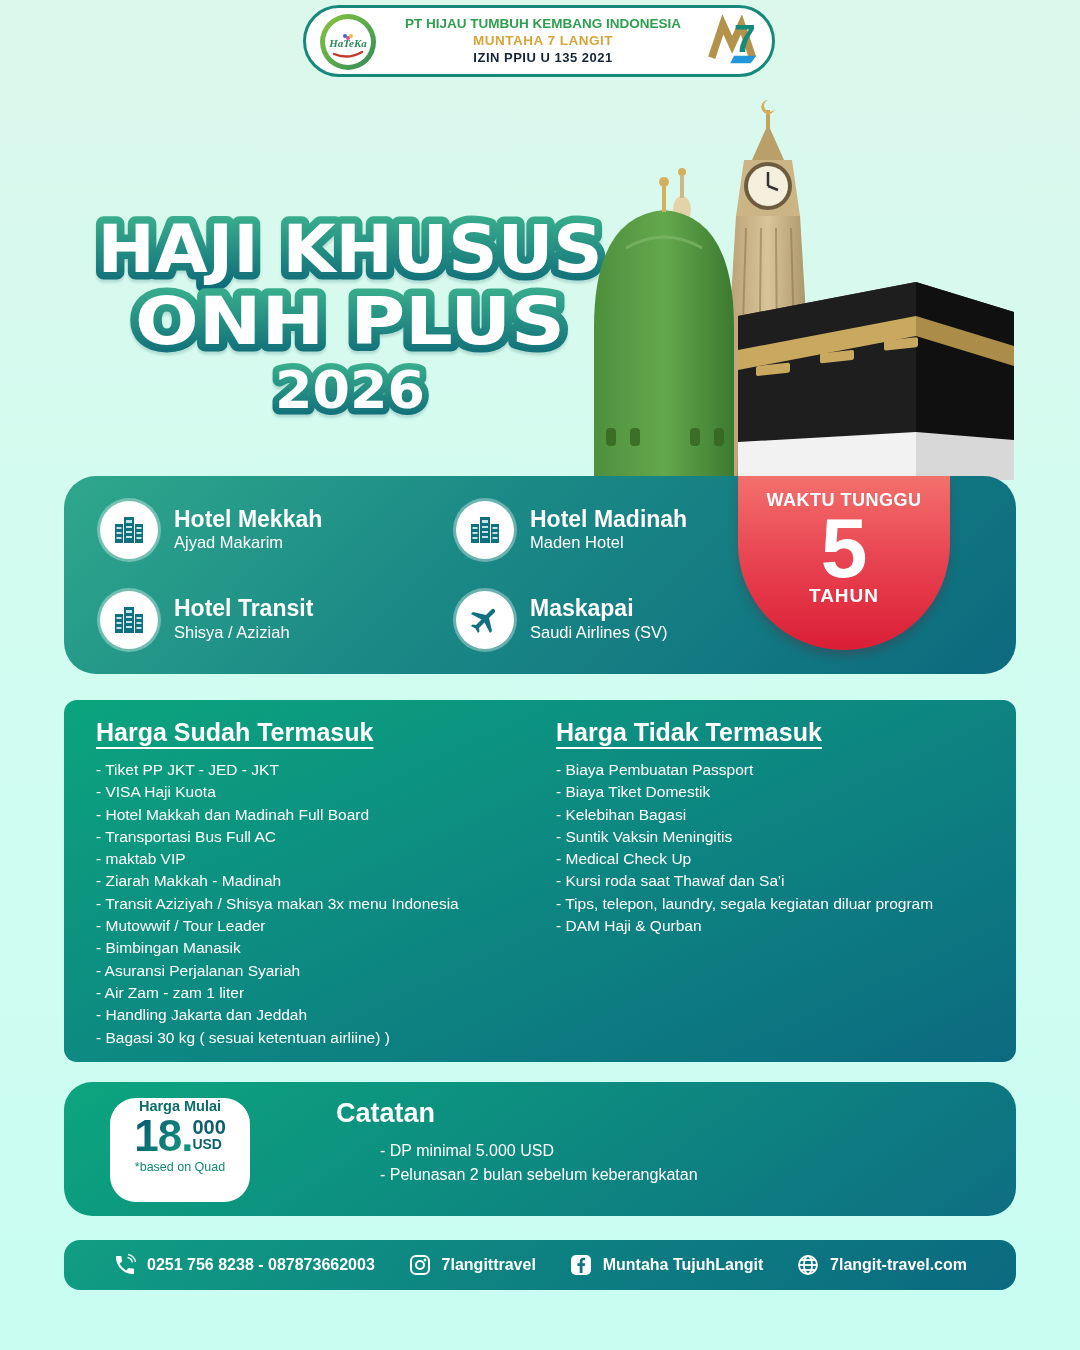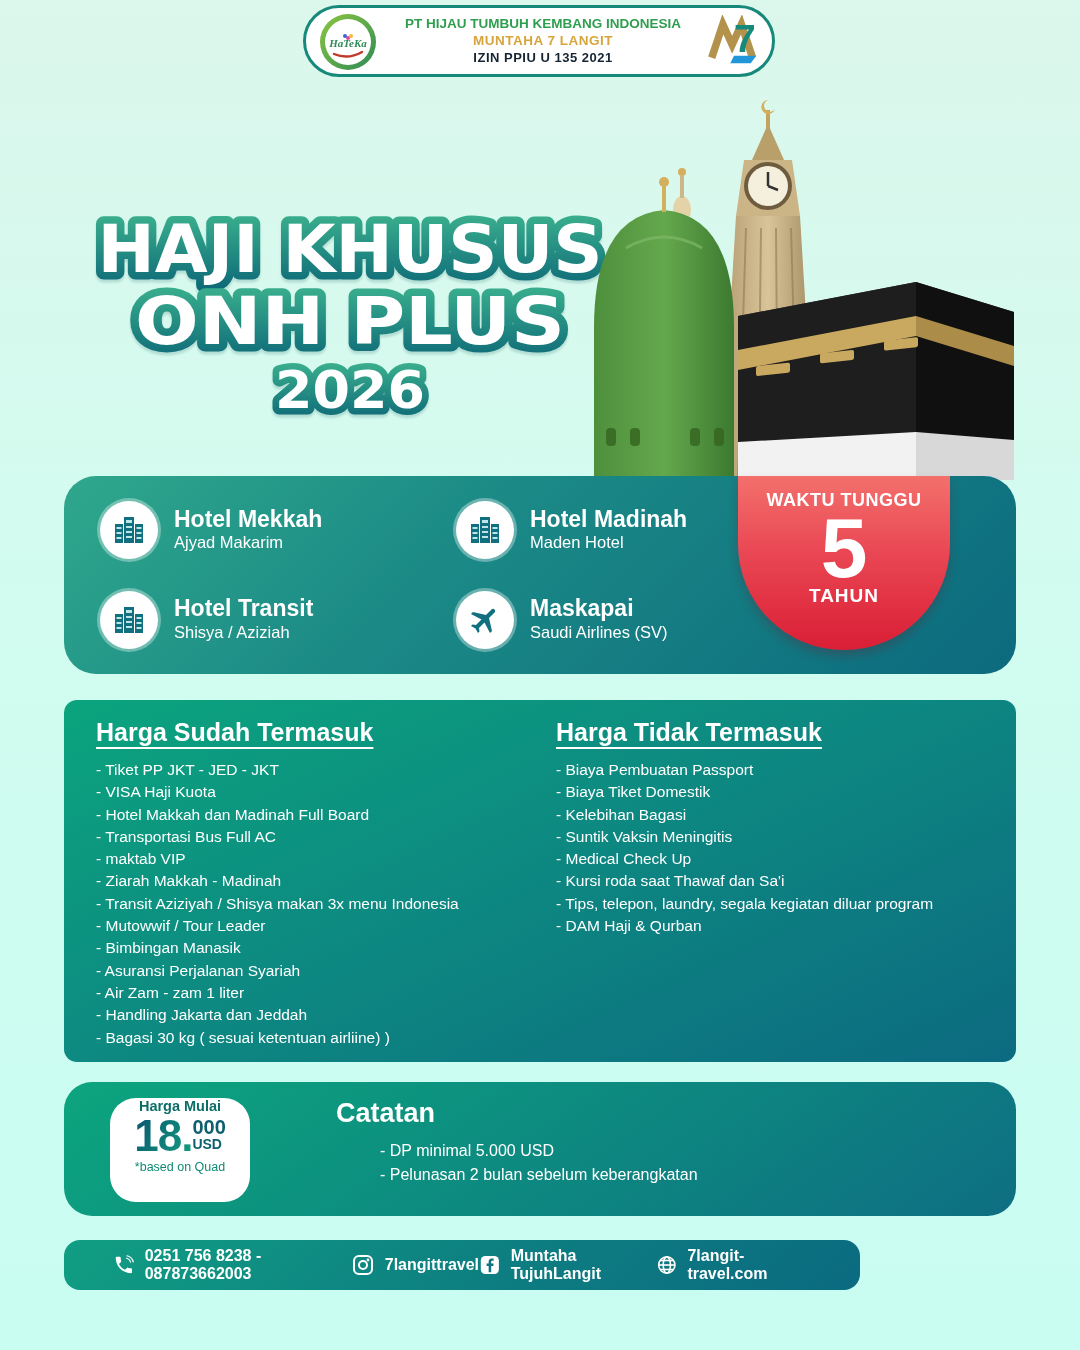--- a/index.html
+++ b/index.html
@@ -67,21 +67,21 @@
     -webkit-background-clip:text;background-clip:text;color:transparent;text-decoration:underline;}
   .price-stack{display:flex;flex-direction:column;align-items:flex-start;margin-top:3px;}
   .price-small{font-size:20px;font-weight:bold;color:#0d5f6e;line-height:1;}
   .price-cur{font-size:14px;font-weight:bold;color:#0d5f6e;line-height:1.1;}
   .price-note{font-size:12.5px;color:#118a74;margin-top:2px;}
   .notes-block{position:absolute;left:272px;top:16px;}
   .notes-heading{font-size:27px;font-weight:bold;margin:0 0 10px 0;}
   .notes-block .list-item{font-size:16px;line-height:24px;margin-left:44px;}
 
   
-  .footer-bar{position:absolute;left:64px;top:1240px;width:796px;height:50px;
+  .footer-bar{position:absolute;left:64px;top:1240px;width:952px;height:50px;
     border-radius:16px;display:flex;align-items:center;justify-content:space-between;
     box-sizing:border-box;padding:0 49px;color:#fff;
     background:linear-gradient(135deg,#109e83 0%,#0d7e81 55%,#0b6a80 100%);}
   .contact-item{display:flex;align-items:center;gap:10px;font-size:16px;font-weight:bold;}
   .contact-item svg{display:block;}
 </style>
 </head>
 <body>
 
 <div class="poster">

